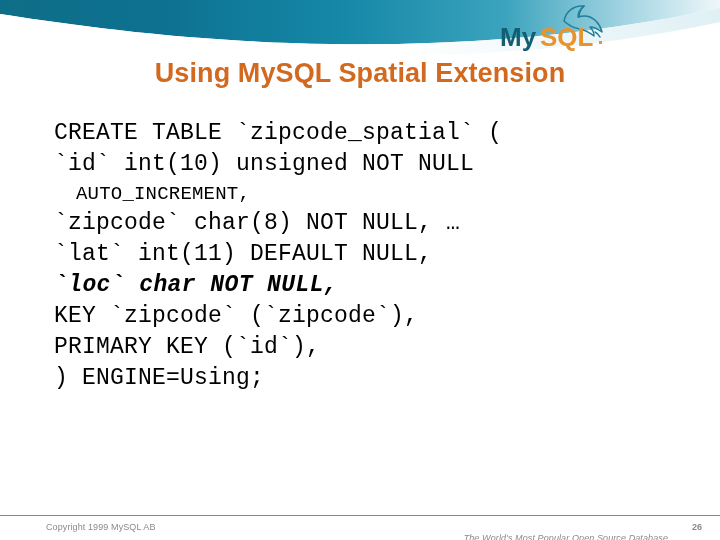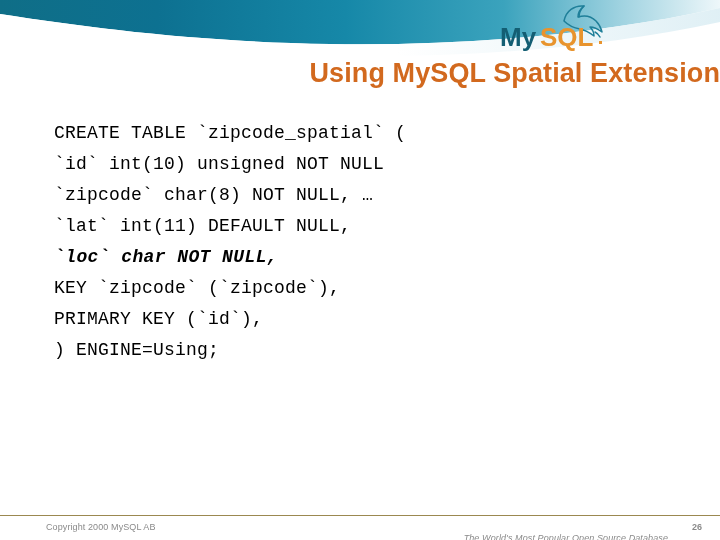--- a/index.html
+++ b/index.html
@@ -34,40 +34,40 @@
     height: 48px;
   }
   .logo svg { display: block; }
 
   
   .slide-title {
     position: absolute;
     top: 58px;
     left: 0;
     width: 720px;
-    text-align: right;
+    text-align: center;
     font-family: "Liberation Sans", sans-serif;
     font-weight: bold;
     font-size: 27px;
     letter-spacing: 0.1px;
     color: #d2691e;
     white-space: nowrap;
   }
 
   
   .code-body {
     position: absolute;
     top: 118px;
     left: 54px;
     width: 624px;
     font-family: "Liberation Mono", "DejaVu Sans Mono", monospace;
     color: #000000;
   }
   .code-line {
-    font-size: 18px;
+    font-size: 23px;
     line-height: 31px;
     white-space: pre;
     letter-spacing: 0.2px;
   }
   .code-line.indent {
     padding-left: 22px;
     font-size: 19px;
     line-height: 28px;
   }
   .code-line.emphasis {
@@ -161,26 +161,27 @@
 
     <rect x="101" y="37" width="3" height="3" fill="#e8942e"></rect>
   </svg>
 </div>
 
 <div class="slide-title">Using MySQL Spatial Extension</div>
 
 <div class="code-body">
   <div class="code-line">CREATE TABLE `zipcode_spatial` (</div>
   <div class="code-line">`id` int(10) unsigned NOT NULL</div>
+  <div class="code-line indent">AUTO_INCREMENT,</div>
   <div class="code-line">`zipcode` char(8) NOT NULL, …</div>
   <div class="code-line">`lat` int(11) DEFAULT NULL,</div>
   <div class="code-line emphasis">`loc` char NOT NULL,</div>
   <div class="code-line">KEY `zipcode` (`zipcode`),</div>
   <div class="code-line">PRIMARY KEY (`id`),</div>
   <div class="code-line">) ENGINE=Using;</div>
 </div>
 
 <div class="footer-rule"></div>
 <div class="footer">
-  <div class="footer-left">Copyright 2000 MySQL AB</div>
+  <div class="footer-left">Copyright 1999 MySQL AB</div>
   <div class="footer-center">The World's Most Popular Open Source Database</div>
   <div class="footer-page">26</div>
 </div>
 
 </body></html>

